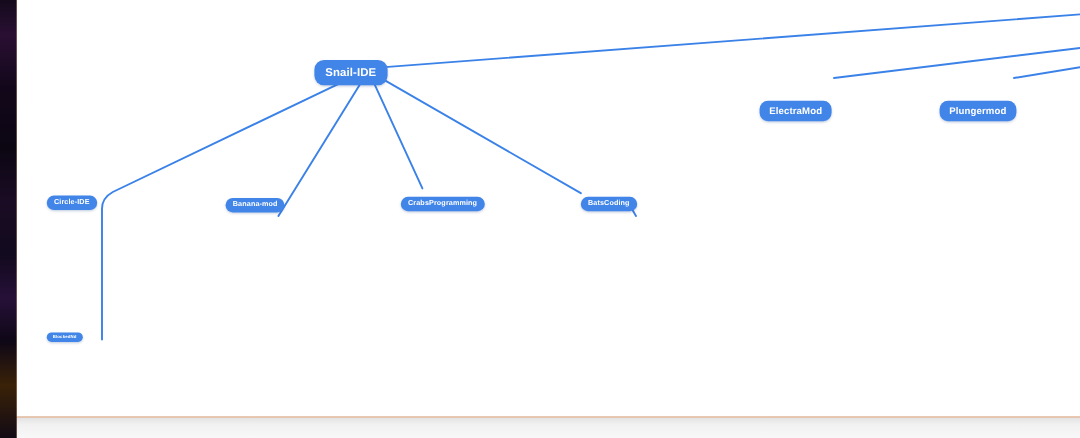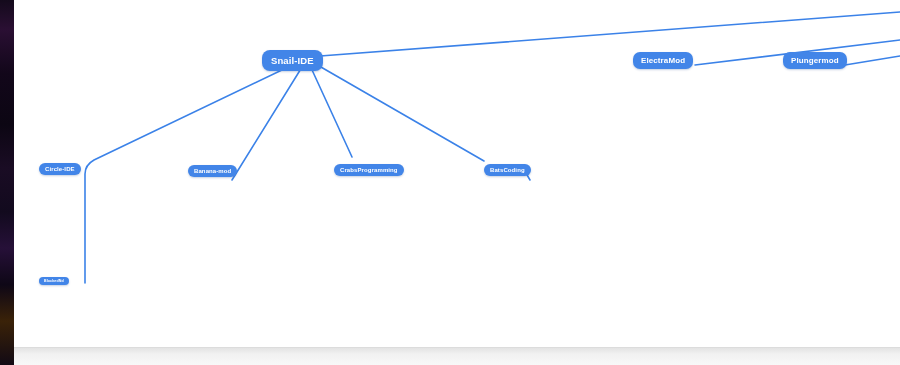--- a/index.html
+++ b/index.html
@@ -89,21 +89,21 @@
     color: #ffffff;
     border-radius: 7px;
     font-weight: bold;
     letter-spacing: 0.1px;
     white-space: nowrap;
     box-shadow: 0 1px 2px rgba(30, 70, 140, 0.25);
     user-select: none;
     cursor: pointer;
   }
   .node.sz-lg { font-size: 9.5px; padding: 5px 9px; border-radius: 8px; }
-  .node.sz-md { font-size: 8px;   padding: 4px 8px;  border-radius: 7px; }
+  .node.sz-md { font-size: 8px;   padding: 4px 8px;  border-radius: 7px; margin-top: 32px; }
   .node.sz-sm { font-size: 6px;   padding: 3px 6px;  border-radius: 6px; }
   .node.sz-xs { font-size: 3.6px; padding: 2px 5px;  border-radius: 5px; }
 </style>
 </head>
 <body>
 
 <div id="app">
 
   <div id="backdrop"></div>
 

